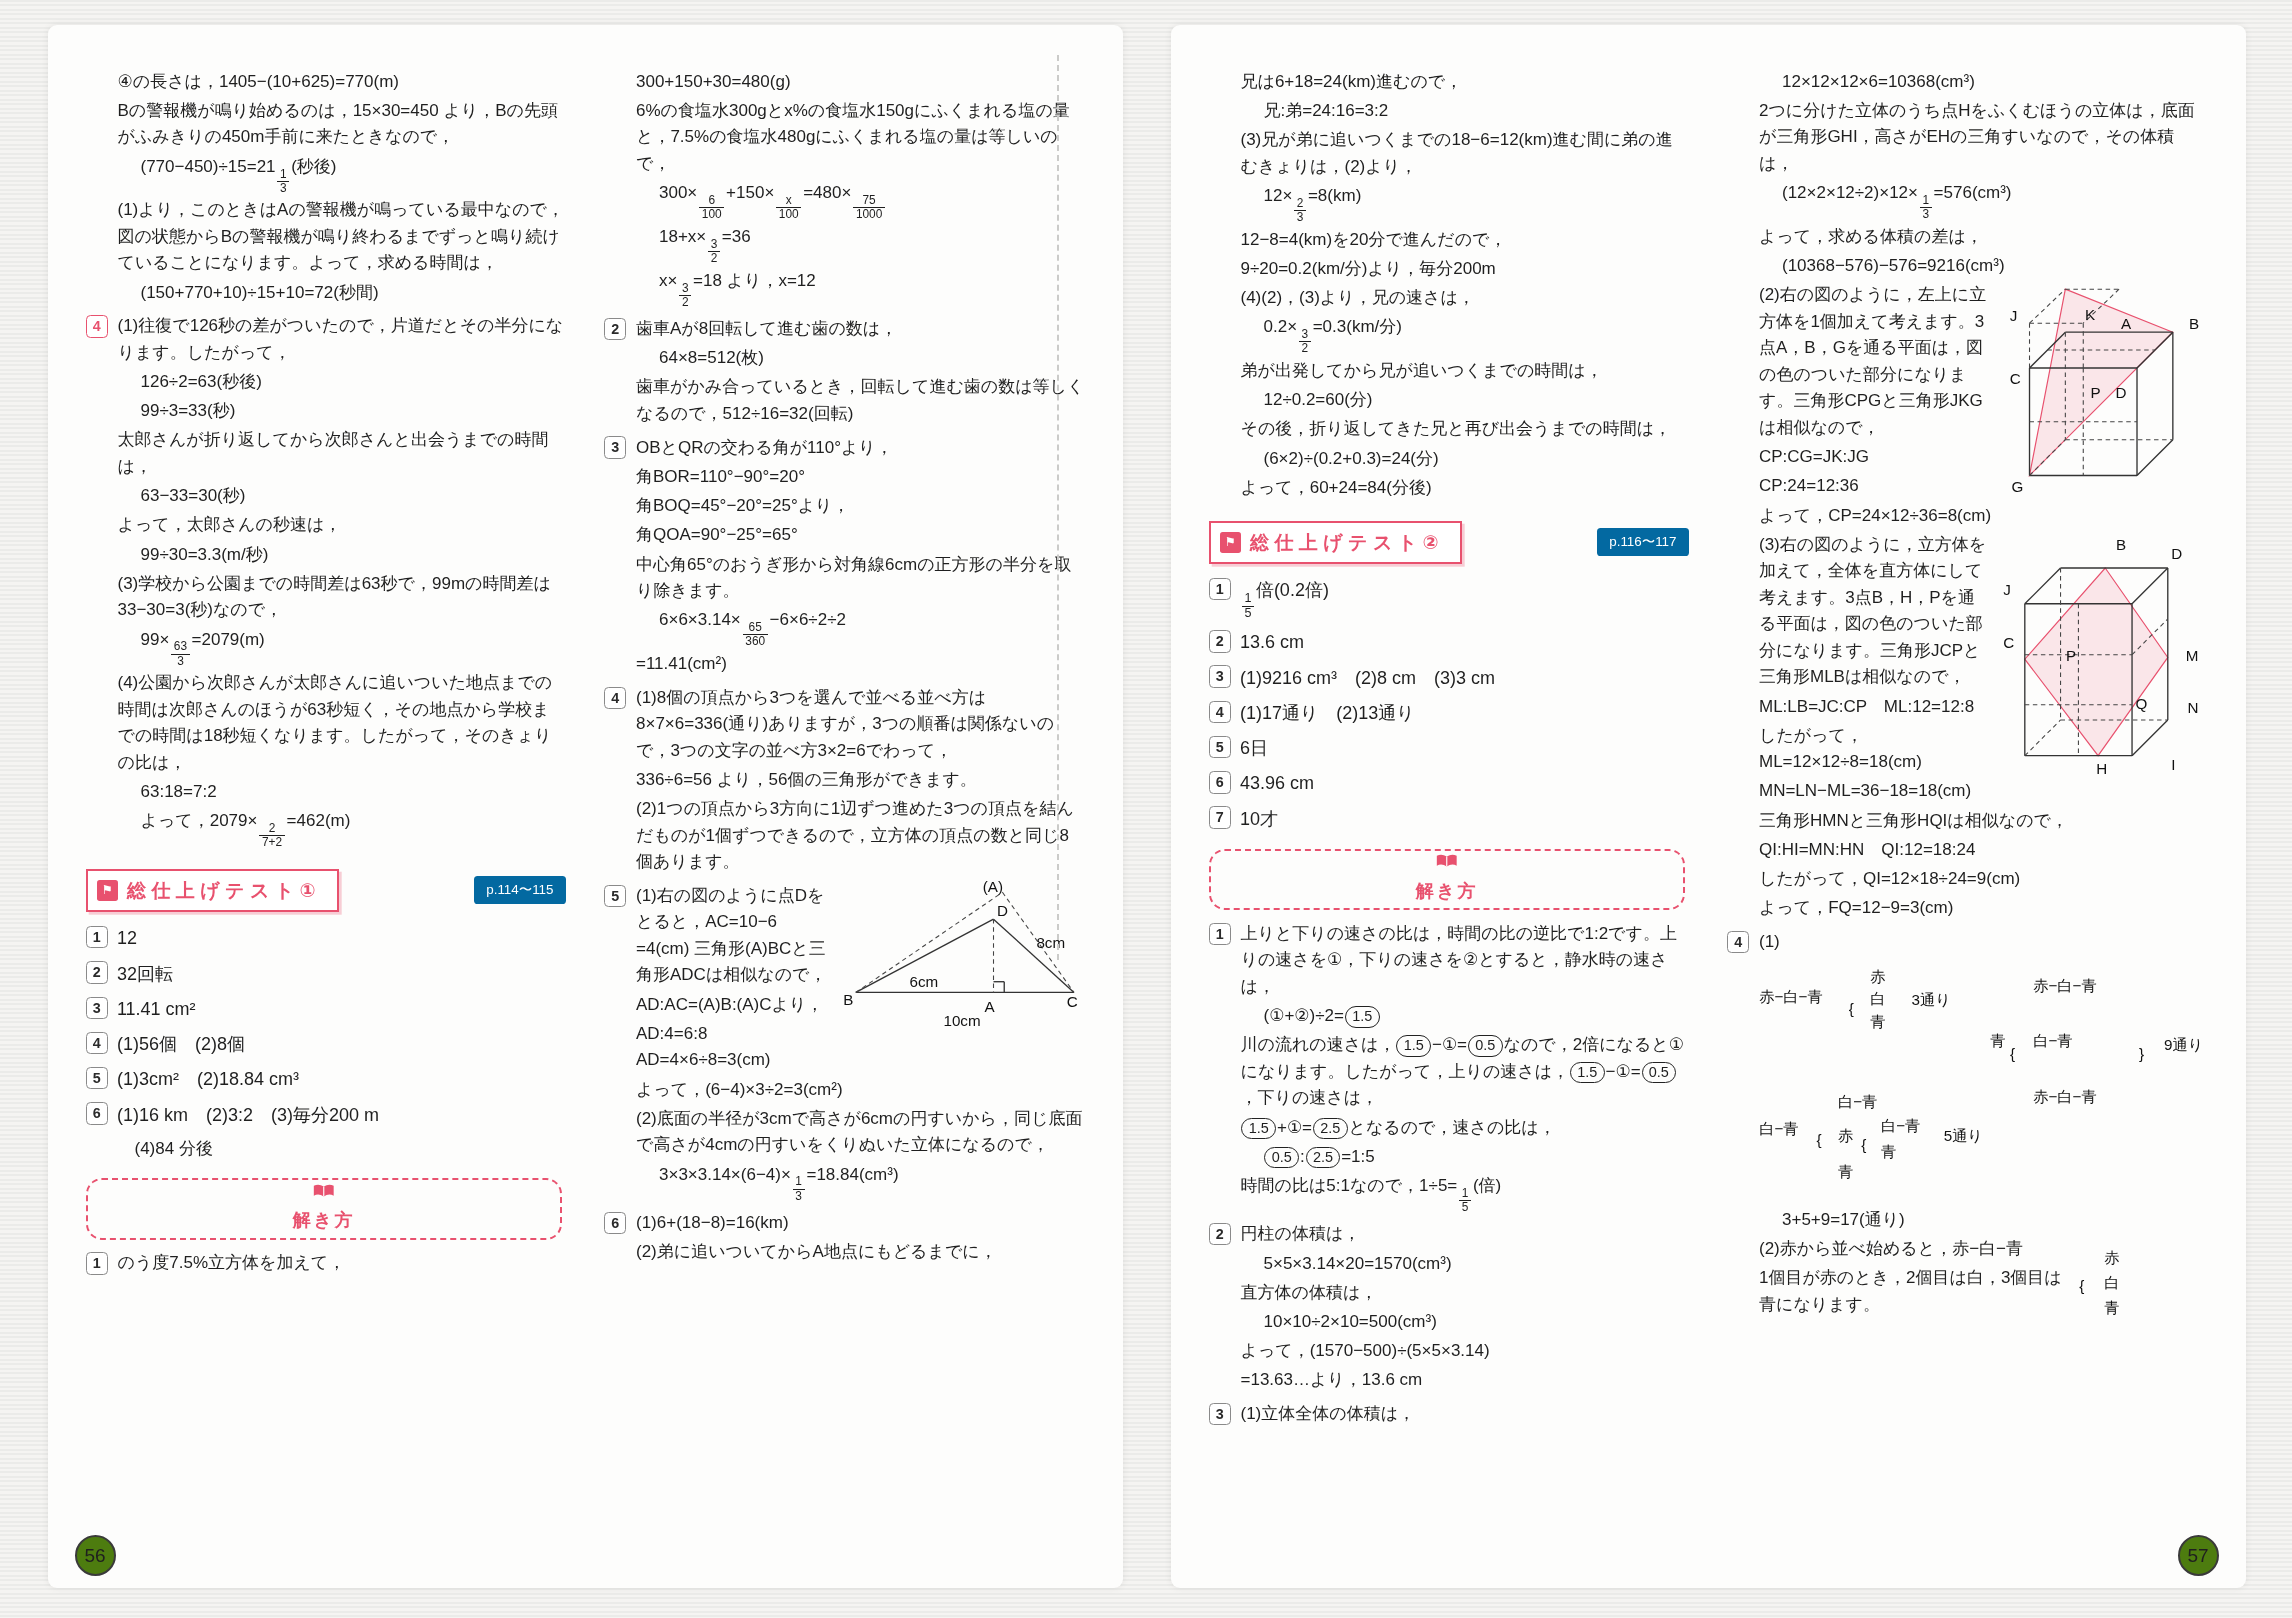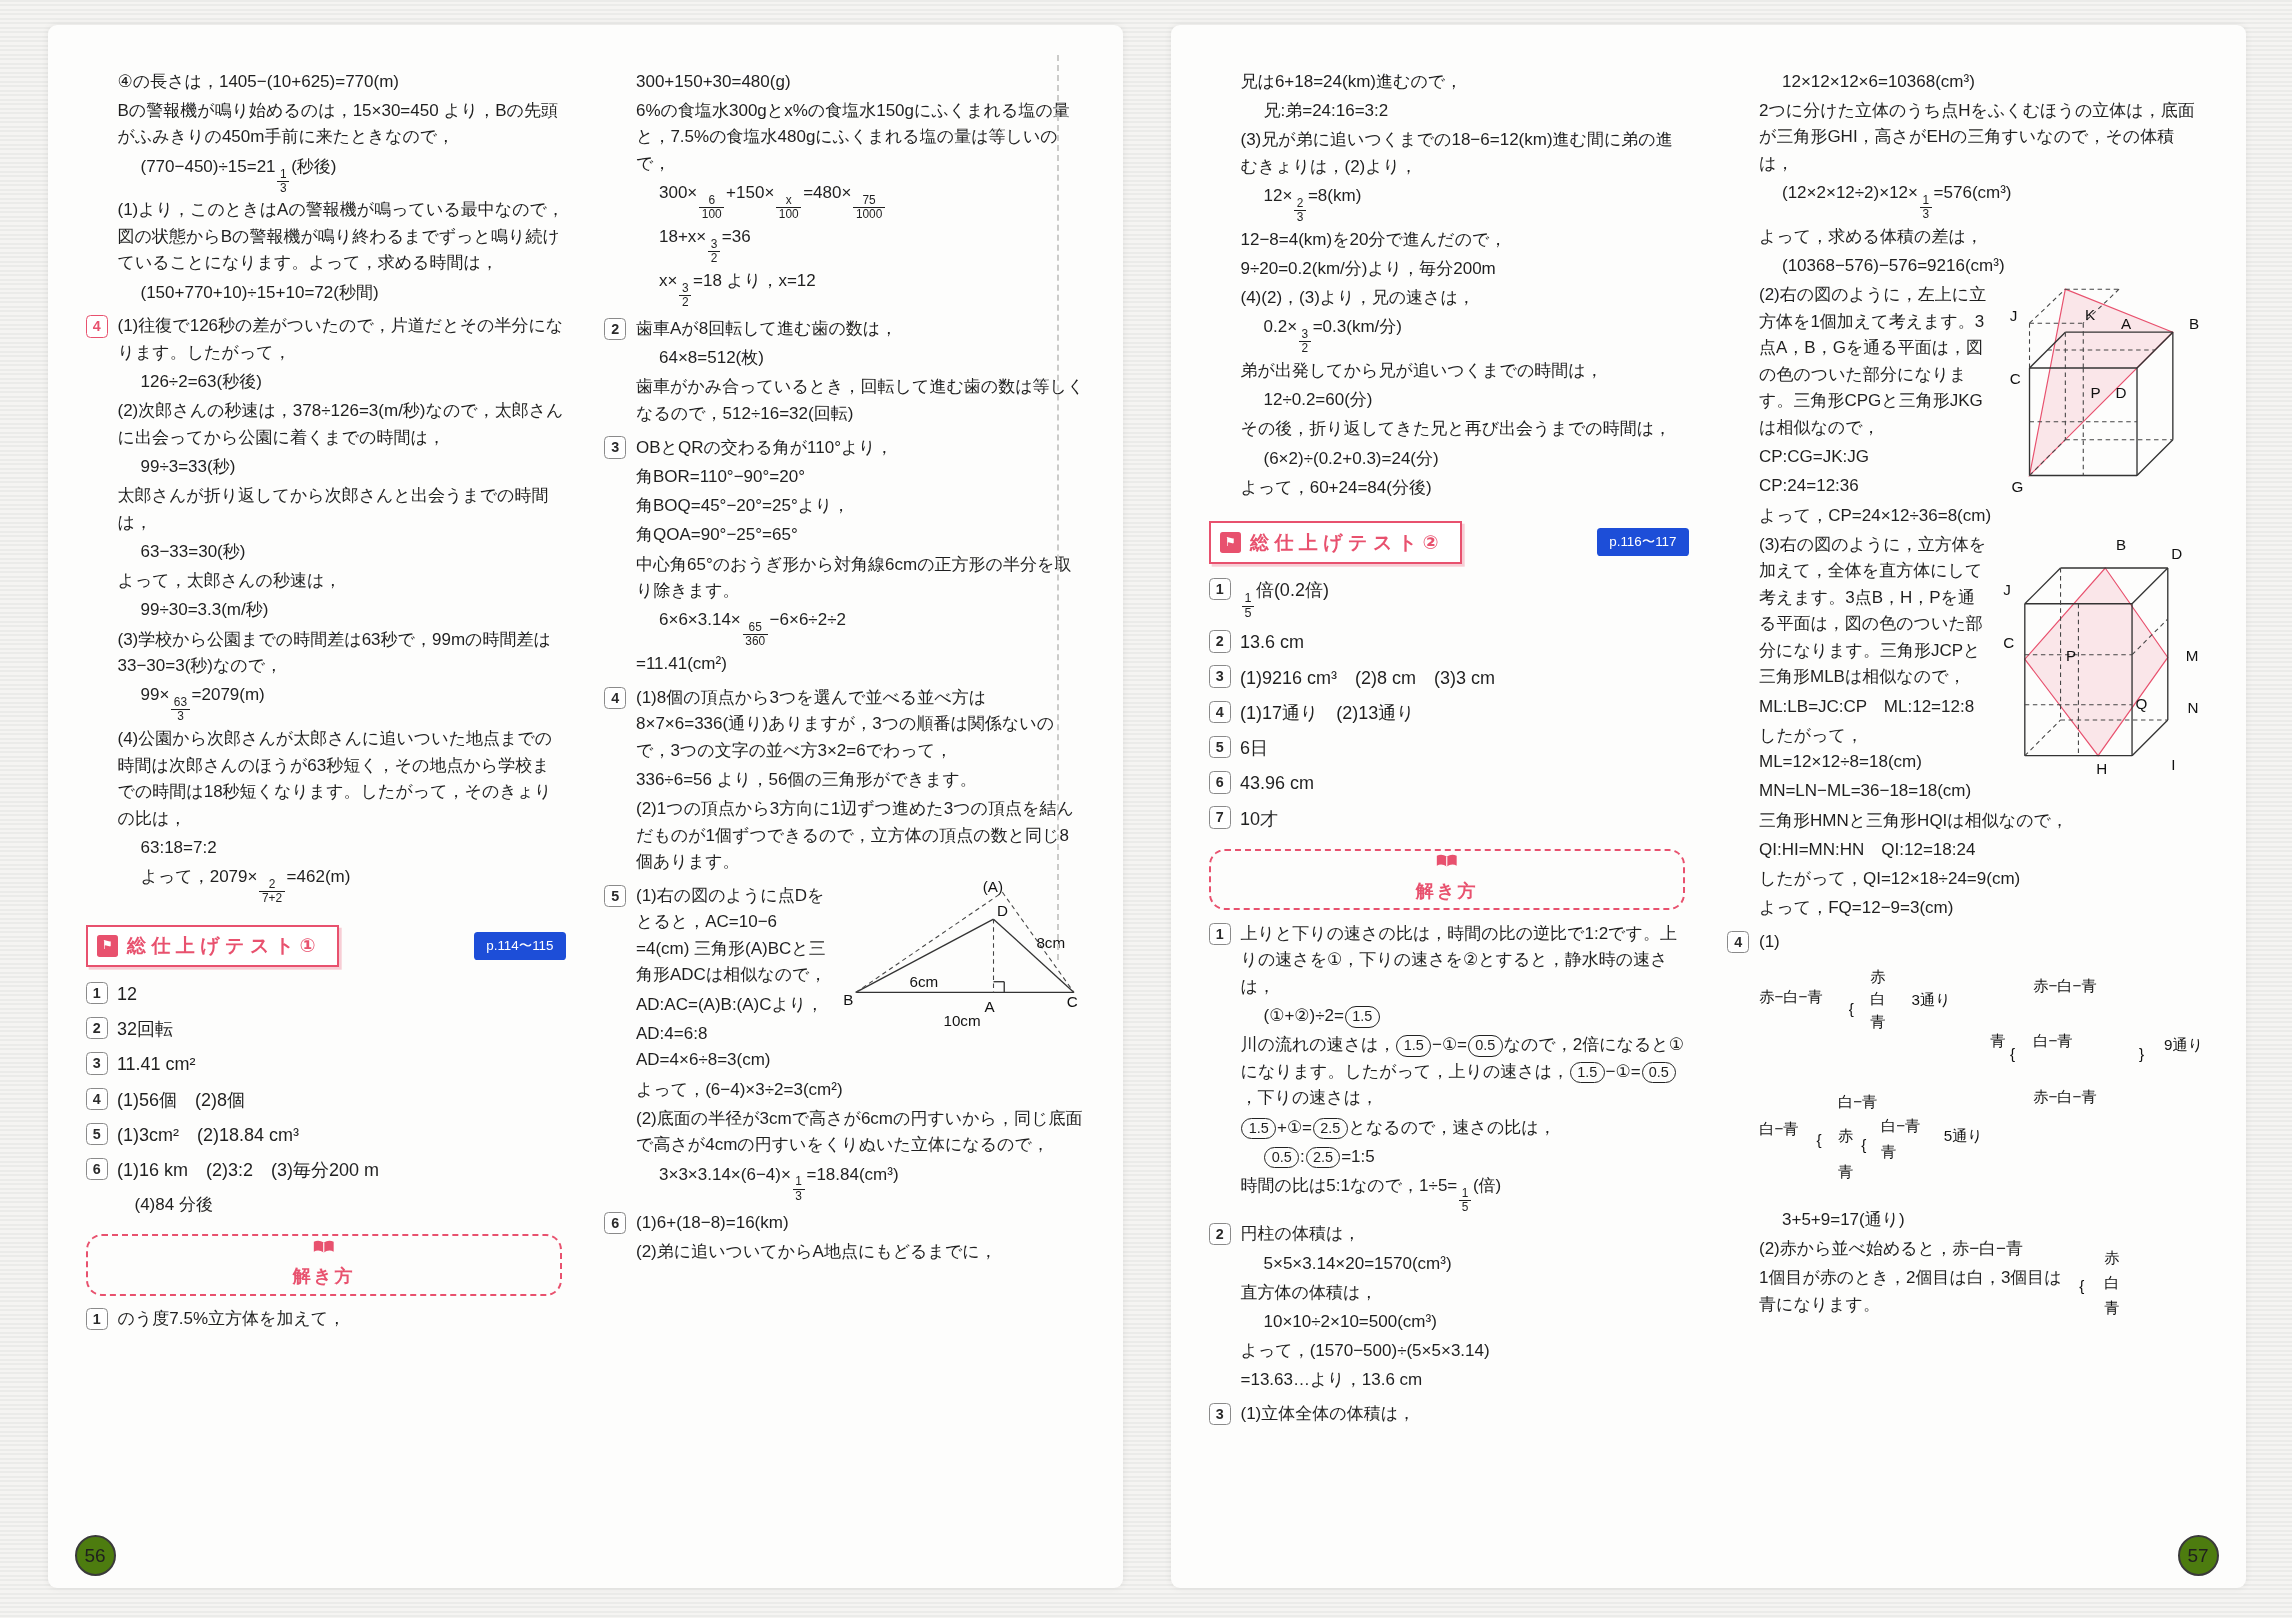--- a/index.html
+++ b/index.html
@@ -21,21 +21,21 @@
   .qbox{position:absolute;left:0;top:1.8px;width:22.4px;height:22.4px;border:1.8px solid #8a8a8a;border-radius:4.5px;
     color:#2b2b2b;font-weight:bold;text-align:center;line-height:20.6px;font-size:14.3px;background:#fff;box-sizing:border-box;}
   .qbox.red{border-color:var(--accent,#e8516e);color:var(--accent,#e8516e);}
   .ans{display:flex;gap:9px;margin:7.2px 0 7.2px -32px;align-items:flex-start;font-size:18px;}
   .ans .qbox{position:static;flex:0 0 22.4px;margin-top:1.8px;}
   .headrow{display:flex;align-items:center;margin:19.7px 0 12.5px -32px;}
   .banner{border:2.2px solid var(--accent,#e8516e);background:#fff;padding:4.5px 16px 4.5px 9px;display:flex;align-items:center;gap:9px;
     box-shadow:2.7px 2.7px 0 rgba(232,81,110,.28);}
   .flag{width:21.5px;height:21.5px;background:var(--accent,#e8516e);color:#fff;text-align:center;line-height:21.5px;font-size:12.5px;border-radius:2.7px;flex:0 0 21.5px;}
   .bannerlabel{color:var(--accent,#e8516e);font-weight:bold;letter-spacing:5.4px;font-size:19px;white-space:nowrap;}
-  .pageref{margin-left:auto;background:#1d4ed8;color:#fff;font-size:13.4px;padding:3.6px 12.5px;border-radius:3.6px;white-space:nowrap;}
+  .pageref{margin-left:auto;background:#0369a1;color:#fff;font-size:13.4px;padding:3.6px 12.5px;border-radius:3.6px;white-space:nowrap;}
   .solvehead{border:2.2px dashed var(--accent,#e8516e);border-radius:16px;display:flex;align-items:center;justify-content:center;gap:7.2px;
     padding:3.6px 0;margin:16px 3.6px 10.7px -32px;flex-direction:column;}
   .bookicon{display:inline-flex;align-items:center;}
   .solvelabel{color:var(--accent,#e8516e);font-weight:bold;font-size:18px;letter-spacing:2.7px;}
   .frac{display:inline-flex;flex-direction:column;vertical-align:-0.5em;text-align:center;font-size:0.7em;line-height:1.1;margin:0 1.8px;}
   .fnum{border-bottom:1.3px solid currentColor;padding:0 2.7px;}
   .fden{padding:0 2.7px;}
   .oval{display:inline-block;border:1.4px solid #222;border-radius:895px;padding:0 6.3px;font-size:0.85em;line-height:1.35;margin:0 0.9px;}
   .fig{display:inline-block;}
   .fig-float{float:right;margin:0 0 5.4px 9px;}
@@ -59,21 +59,20 @@
           <div class="para">④の長さは，1405−(10+625)=770(m)</div>
           <div class="para">Bの警報機が鳴り始めるのは，15×30=450 より，Bの先頭がふみきりの450m手前に来たときなので，</div>
           <div class="para formula">(770−450)÷15=21<span class="frac">
               <span class="fnum">1</span>
               <span class="fden">3</span>
             </span>(秒後)</div>
           <div class="para">(1)より，このときはAの警報機が鳴っている最中なので，図の状態からBの警報機が鳴り終わるまでずっと鳴り続けていることになります。よって，求める時間は，</div>
           <div class="para formula">(150+770+10)÷15+10=72(秒間)</div>
           <div class="qitem"><span class="qbox red">4</span><span class="qtext">(1)往復で126秒の差がついたので，片道だとその半分になります。したがって，</span></div>
           <div class="para formula">126÷2=63(秒後)</div>
-          <div class="para">(2)次郎さんの秒速は，378÷126=3(m/秒)なので，太郎さんに出会ってから公園に着くまでの時間は，</div>
           <div class="para formula">99÷3=33(秒)</div>
           <div class="para">太郎さんが折り返してから次郎さんと出会うまでの時間は，</div>
           <div class="para formula">63−33=30(秒)</div>
           <div class="para">よって，太郎さんの秒速は，</div>
           <div class="para formula">99÷30=3.3(m/秒)</div>
           <div class="para">(3)学校から公園までの時間差は63秒で，99mの時間差は33−30=3(秒)なので，</div>
           <div class="para formula">99×<span class="frac">
               <span class="fnum">63</span>
               <span class="fden">3</span>
             </span>=2079(m)</div>

